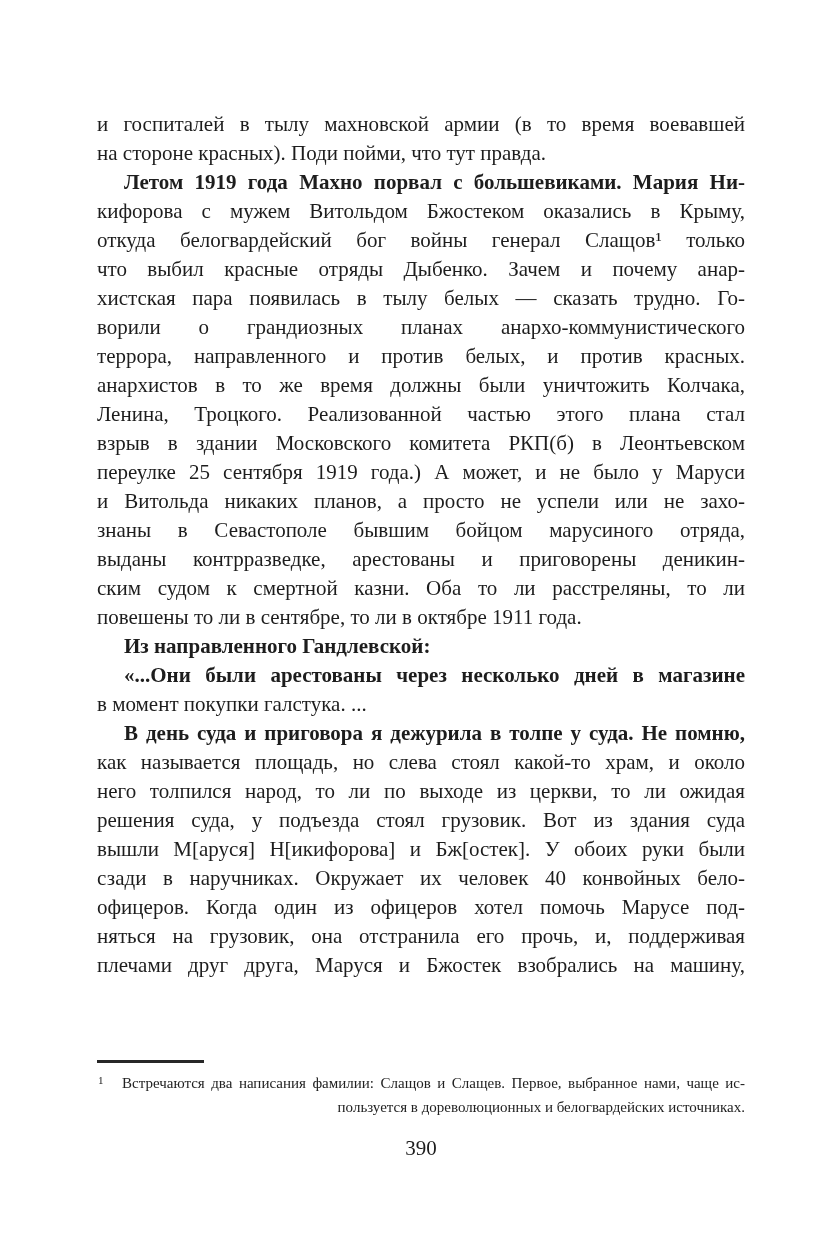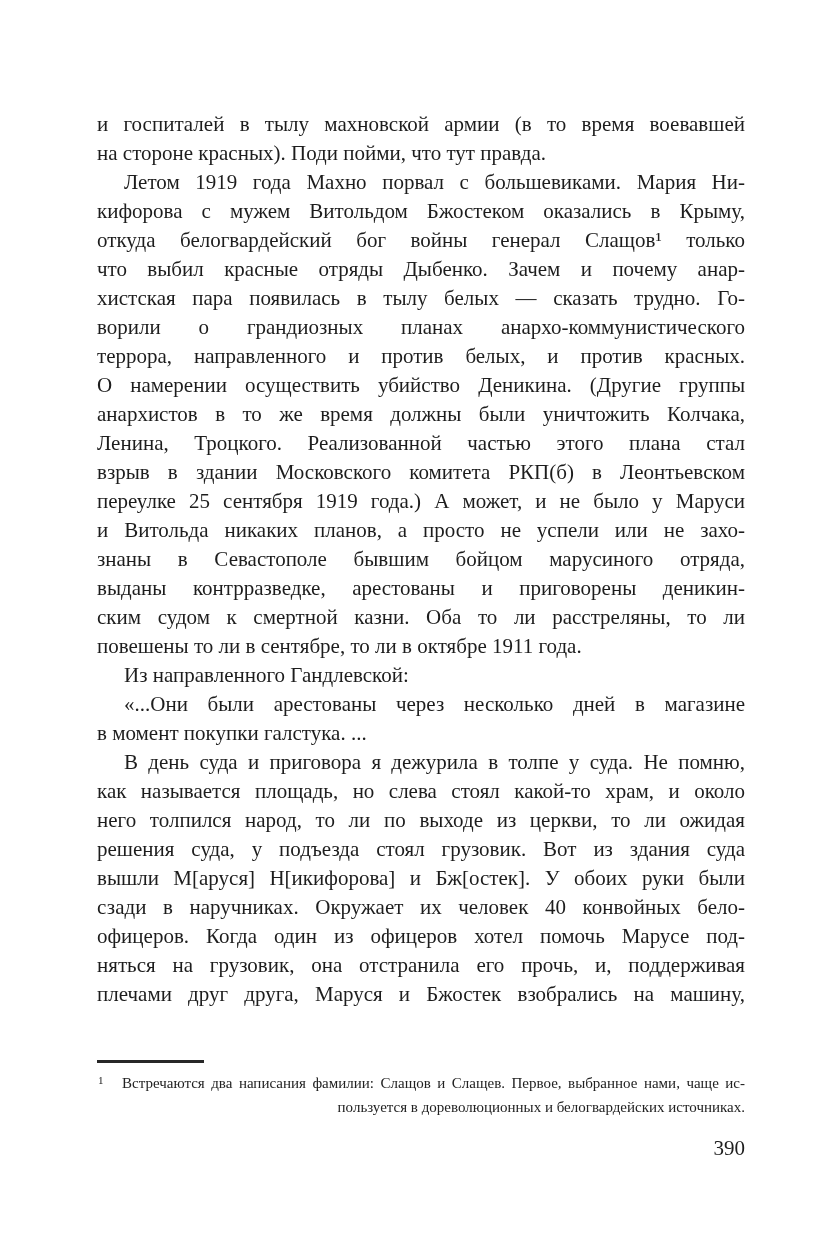--- a/index.html
+++ b/index.html
@@ -29,20 +29,21 @@
     font-size: 21px;
     text-align: justify;
     text-align-last: justify;
     overflow: hidden;
   }
   .line.end {
     text-align-last: left;
   }
   .line.indent {
     text-indent: 27px;
+    font-weight: bold;
   }
   .footnote-rule {
     position: absolute;
     left: 97px;
     top: 1060px;
     width: 107px;
     height: 3px;
     background: #272727;
   }
   .footnote {
@@ -68,41 +69,40 @@
   }
   .fn-line.fn-rest {
     padding-left: 25px;
     text-align: right;
   }
   .page-number {
     position: absolute;
     left: 97px;
     top: 1136px;
     width: 648px;
-    text-align: right;
+    text-align: center;
     font-size: 21px;
     color: #1d1d1d;
   }
 </style>
 </head>
 <body>
 
 <div class="page">
 
   <main class="text-block">
       <div class="line">и госпиталей в тылу махновской армии (в то время воевавшей</div>
       <div class="line end">на стороне красных). Поди пойми, что тут правда.</div>
       <div class="line indent">Летом 1919 года Махно порвал с большевиками. Мария Ни-</div>
       <div class="line">кифорова с мужем Витольдом Бжостеком оказались в Крыму,</div>
       <div class="line">откуда белогвардейский бог войны генерал Слащов¹ только</div>
       <div class="line">что выбил красные отряды Дыбенко. Зачем и почему анар-</div>
       <div class="line">хистская пара появилась в тылу белых — сказать трудно. Го-</div>
       <div class="line">ворили о грандиозных планах анархо-коммунистического</div>
       <div class="line">террора, направленного и против белых, и против красных.</div>
-      <div class="line">О намерении осуществить убийство Деникина. (Другие группы</div>
       <div class="line">анархистов в то же время должны были уничтожить Колчака,</div>
       <div class="line">Ленина, Троцкого. Реализованной частью этого плана стал</div>
       <div class="line">взрыв в здании Московского комитета РКП(б) в Леонтьевском</div>
       <div class="line">переулке 25 сентября 1919 года.) А может, и не было у Маруси</div>
       <div class="line">и Витольда никаких планов, а просто не успели или не захо-</div>
       <div class="line">знаны в Севастополе бывшим бойцом марусиного отряда,</div>
       <div class="line">выданы контрразведке, арестованы и приговорены деникин-</div>
       <div class="line">ским судом к смертной казни. Оба то ли расстреляны, то ли</div>
       <div class="line end">повешены то ли в сентябре, то ли в октябре 1911 года.</div>
       <div class="line indent end">Из направленного Гандлевской:</div>

